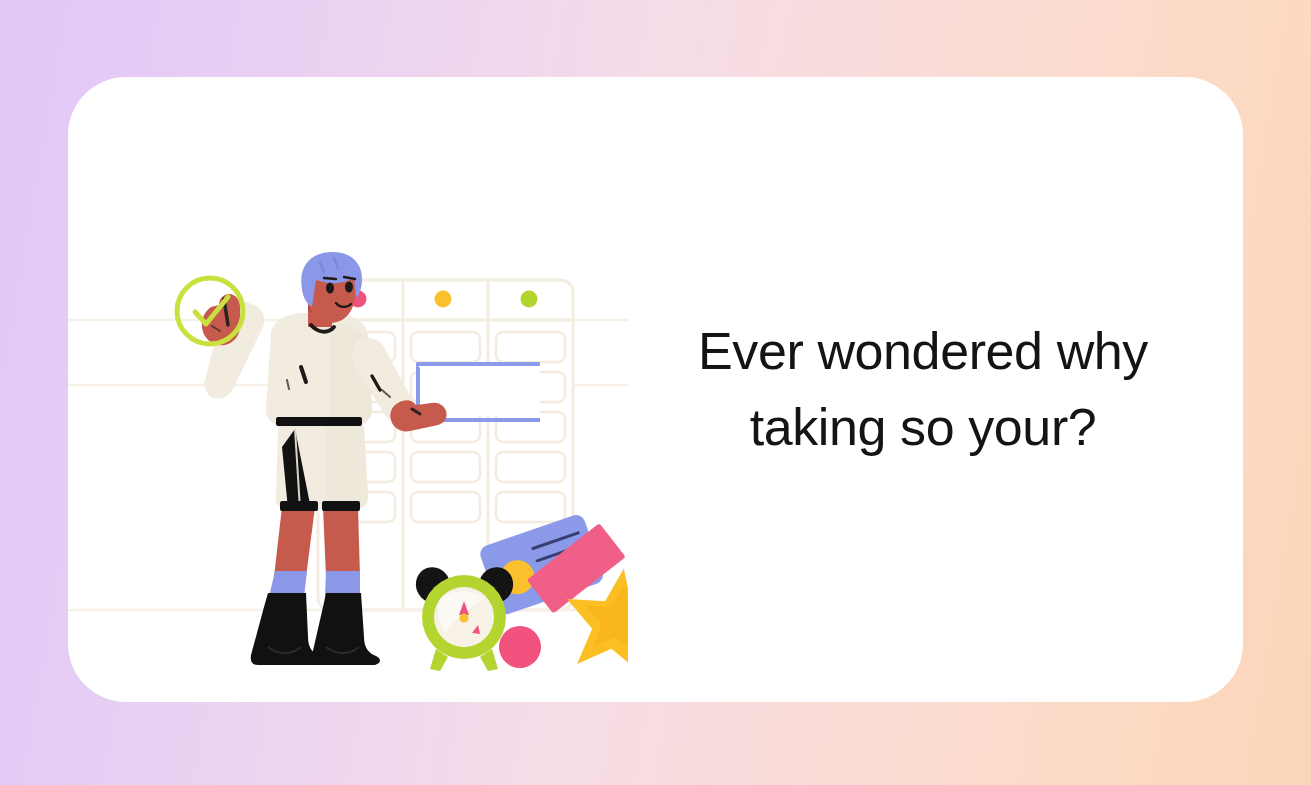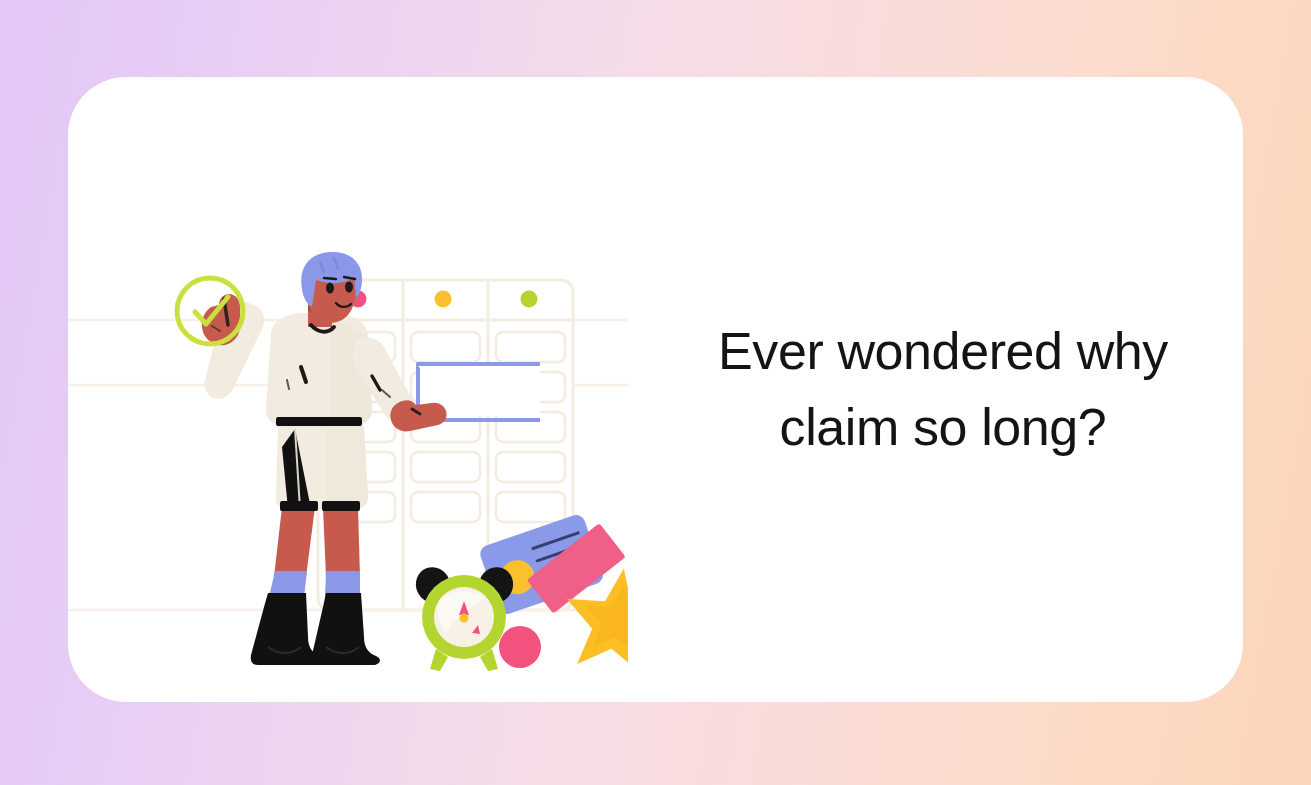--- a/index.html
+++ b/index.html
@@ -53,21 +53,21 @@
 
   
   #headline-wrap {
     position: absolute;
     left: 555px;
     top: 0;
     width: 620px;
     height: 625px;
     display: flex;
     align-items: center;
-    justify-content: flex-end;
+    justify-content: flex-start;
   }
   #headline {
     width: 600px;
     text-align: center;
     color: #141414;
     font-family: "Liberation Sans", sans-serif;
     font-size: 52px;
     font-weight: 400;
     line-height: 1.45;
     letter-spacing: -0.4px;
@@ -290,18 +290,18 @@
           <path d="M404 556 L410 548 L412 557 Z" fill="#f1527e"></path>
           <circle cx="396" cy="541" r="4.5" fill="#fbc02d"></circle>
         </g>
 
       </svg>
     </div>
 
     <div id="headline-wrap">
       <h1 id="headline">
         <span class="ln">Ever wondered why</span>
-        <span class="ln">claim so long?</span>
+        <span class="ln">taking so your?</span>
       </h1>
     </div>
 
   </div>
 </div>
 
 </body></html>

